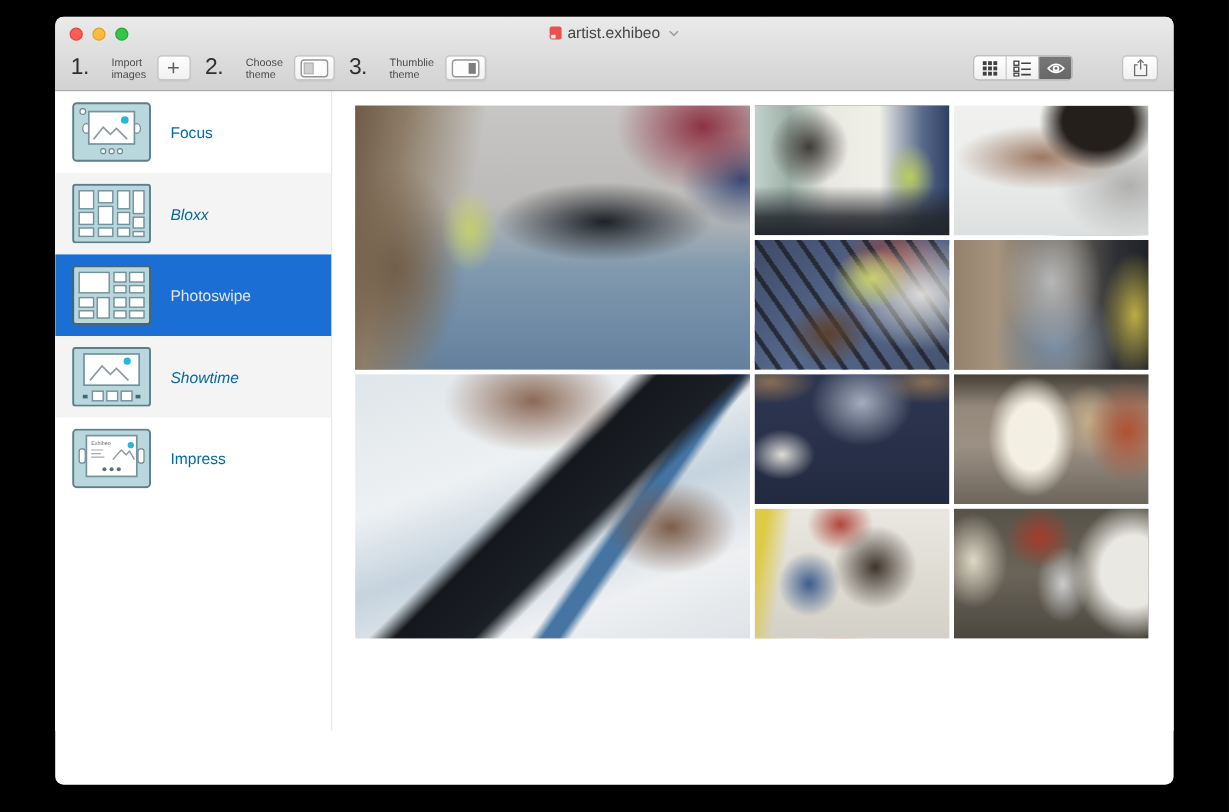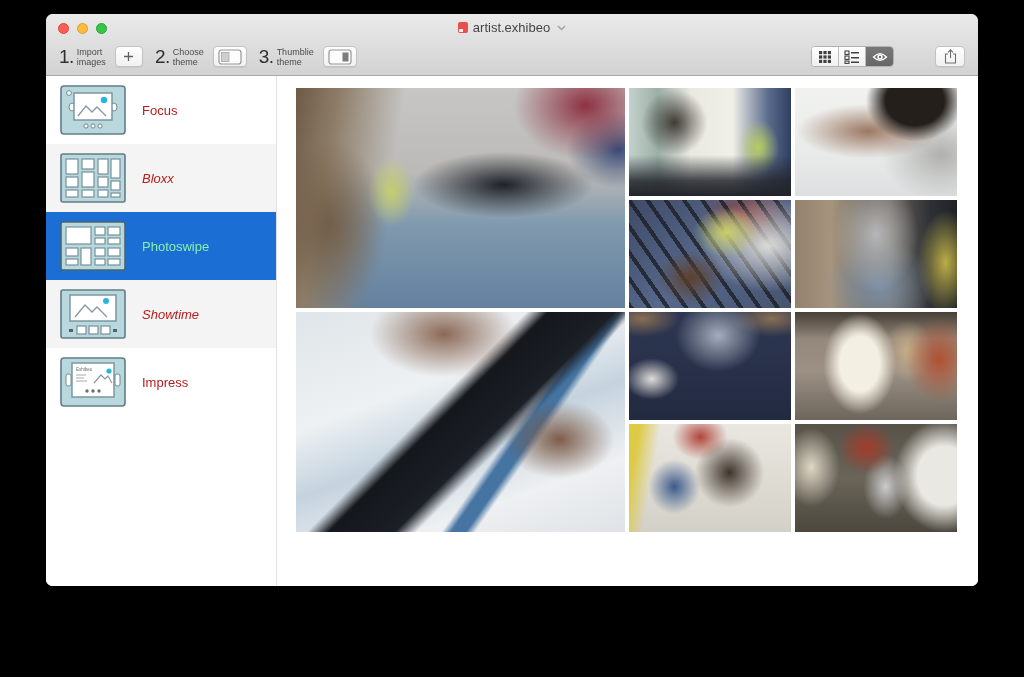--- a/index.html
+++ b/index.html
@@ -1,19 +1,19 @@
 <!DOCTYPE html>
 <html><head>
 <meta charset="utf-8">
 <style>
   * { margin:0; padding:0; box-sizing:border-box; }
   html,body { width:1024px; height:677px; background:#000; overflow:hidden;
               font-family:"Liberation Sans", sans-serif; }
 
-  .window { position:absolute; left:46px; top:14px; width:932px; height:572px;
+  .window { position:absolute; left:46px; top:14px; width:932px; height:640px;
             background:#fff; border-radius:7px; overflow:hidden;
             box-shadow:0 22px 55px rgba(0,0,0,.65); }
 
   
   .header { height:62px; background:linear-gradient(#eaeaea,#d2d2d2);
             border-bottom:1px solid #a9a9a9; position:relative; }
   .titlebar { height:27px; position:relative; }
   .lights { position:absolute; left:12px; top:9px; display:flex; gap:8px; }
   .light { width:11px; height:11px; border-radius:50%; border:1px solid rgba(0,0,0,.15); }
   .light.red    { background:#fc5e56; border-color:#e0443e; }
@@ -23,21 +23,21 @@
                  display:flex; align-items:center; justify-content:center; gap:5px; }
   .doc-icon { width:10px; height:11px; background:#e8504c; border-radius:2px; position:relative; }
   .doc-icon::after { content:""; position:absolute; left:1.5px; bottom:1.5px;
                      width:4px; height:3px; background:#fff; opacity:.9; }
   .title-text { font-size:13px; color:#454545; }
   .title-chevron { margin-left:2px; display:flex; align-items:center; }
 
   .toolbar { display:flex; align-items:center; height:35px; padding:0 13px 4px 13px; }
   .step { display:flex; align-items:center; margin-right:12px; }
   .step-num { font-size:19px; font-weight:300; color:#2f2f2f; letter-spacing:-0.5px; }
-  .step-label { font-size:9px; line-height:10px; color:#4c4c4c; margin-left:3px; margin-right:9px; }
+  .step-label { font-size:9px; line-height:10px; color:#4c4c4c; margin-left:19px; margin-right:9px; }
   .tb-btn { height:21px; border:1px solid #c2c2c2; border-radius:4px;
             background:linear-gradient(#fefefe,#f1f1f1);
             display:flex; align-items:center; justify-content:center;
             box-shadow:0 1px 1px rgba(0,0,0,.06); }
   .btn-plus { width:28px; }
   .btn-theme { width:34px; }
 
   .right-tools { margin-left:auto; display:flex; align-items:center; }
   .seg { display:flex; height:21px; border:1px solid #b2b2b2; border-radius:4px;
          overflow:hidden; background:#fff; }
@@ -47,22 +47,22 @@
   .seg-btn.on { background:linear-gradient(#787878,#676767); }
   .share-btn { width:30px; margin-left:41px; }
 
   
   .main { display:flex; height:533px; background:#fff; }
   .sidebar { width:231px; min-width:231px; border-right:1px solid #e3e3e3; background:#fff; }
   .theme-row { height:68px; display:flex; align-items:center; padding-left:14px; }
   .theme-row.alt { background:#f4f4f4;font-style:italic; }
   .theme-row.on { background:#1b6fd4; }
   .theme-icon { width:66px; height:50px; flex:0 0 66px; }
-  .theme-label { font-size:13px; color:#b91c1c; margin-left:16px; }
-  .theme-row.on .theme-label { color:#86efac; }
+  .theme-label { font-size:13px; color:#0369a1; margin-left:16px; }
+  .theme-row.on .theme-label { color:#e5e5e5; }
 
   
   .gallery { flex:1; background:#fff; padding:12px 21px 0 19px; }
   .grid { display:grid; grid-template-columns:repeat(4,1fr); grid-auto-rows:108px; gap:4px; }
   .t { width:100%; height:100%; }
   .span2 { grid-column:span 2; grid-row:span 2; }
 
   .p1{background:
     radial-gradient(120px 90px at 88% 8%, rgba(138,42,60,.95), rgba(138,42,60,0) 60%),
     radial-gradient(80px 60px at 98% 28%, rgba(42,62,112,.9), rgba(42,62,112,0) 65%),

